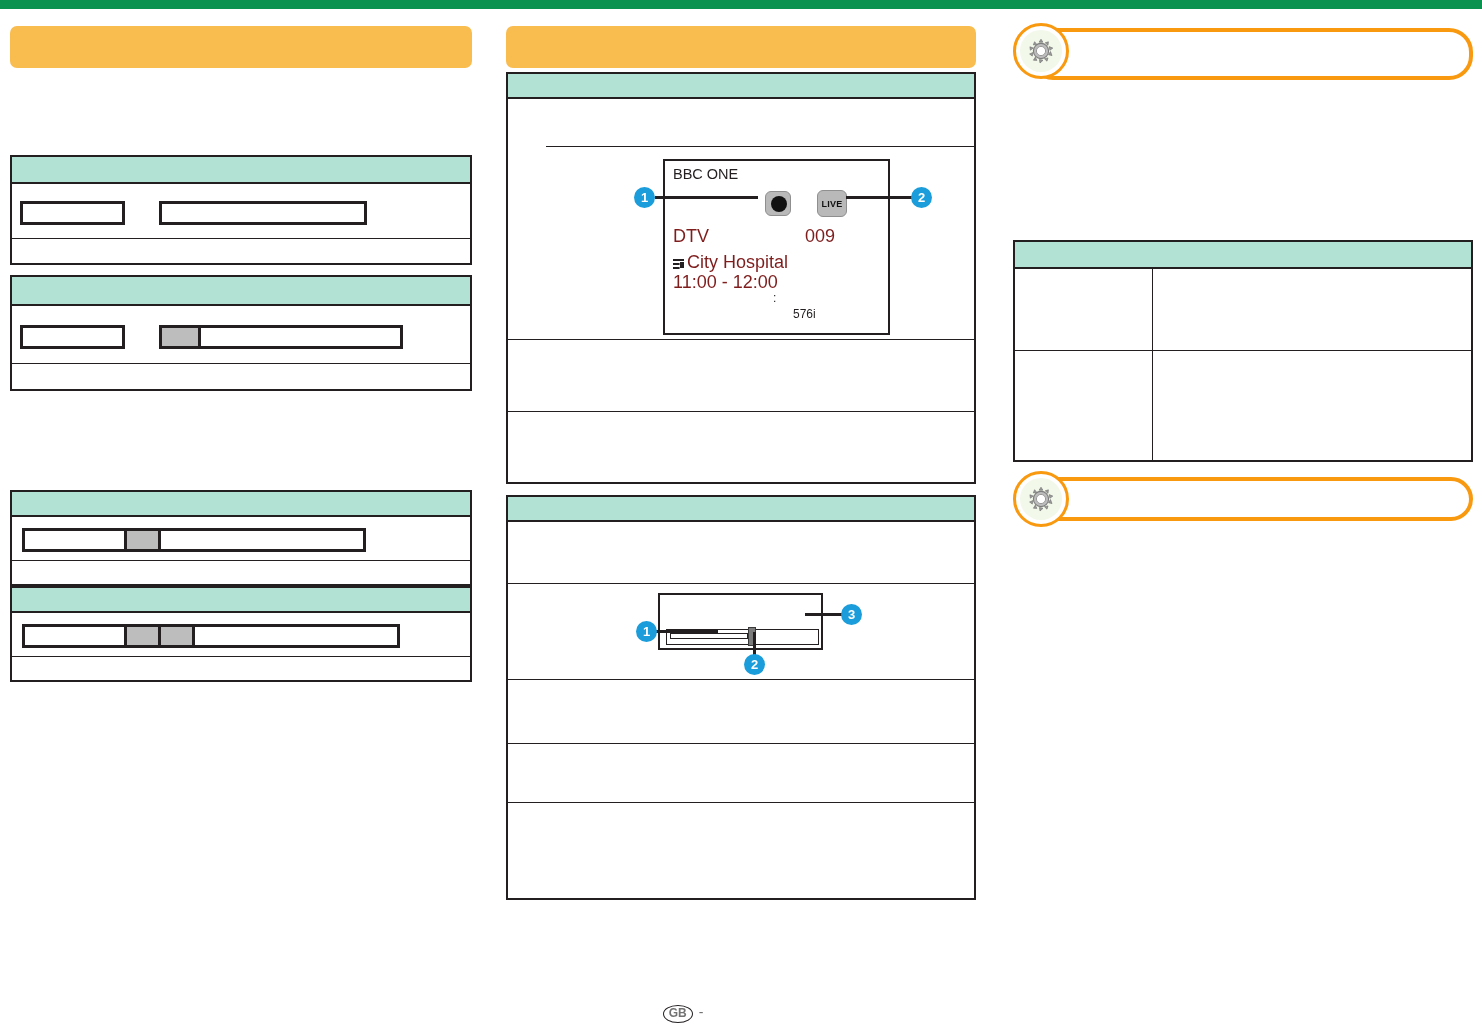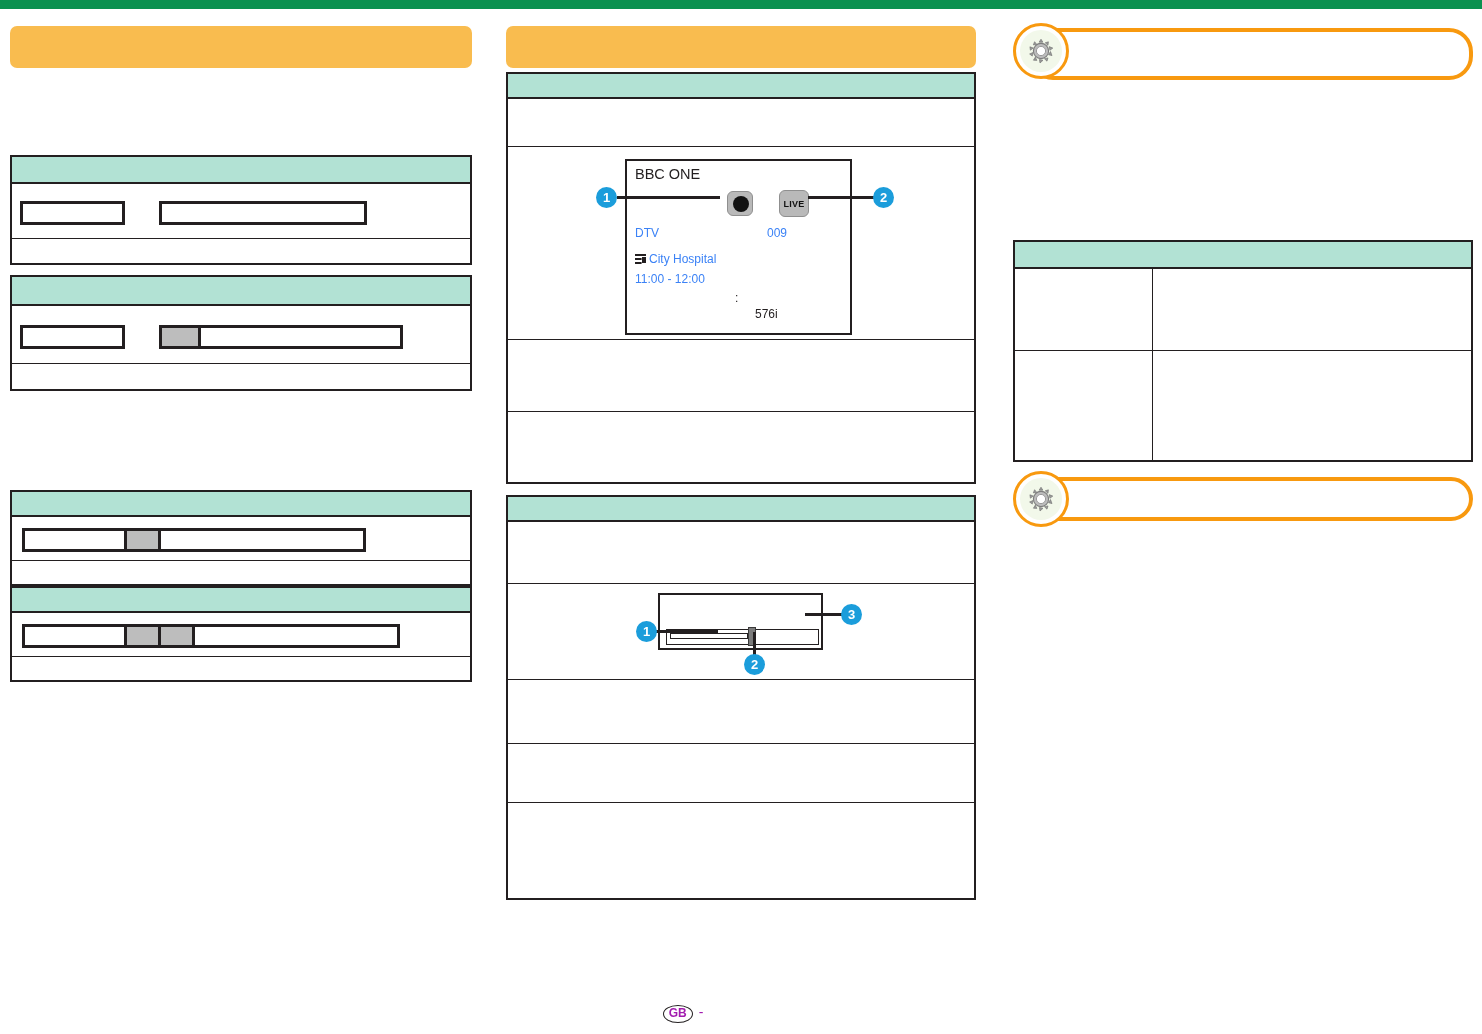--- a/index.html
+++ b/index.html
@@ -149,22 +149,22 @@
     background: #ffffff;
     box-sizing: border-box;
   }
   .osd-title {
     position: absolute;
     font-size: 14.5px;
     color: #231f20;
   }
   .osd-line {
     position: absolute;
-    font-size: 12px;
-    color: #3b82f6;
+    font-size: 18px;
+    color: #7f1d1d;
     white-space: nowrap;
   }
   .osd-small {
     position: absolute;
     font-size: 12px;
     color: #231f20;
   }
   .badge-rec {
     position: absolute;
     width: 26px;
@@ -272,21 +272,21 @@
   }
 
   
   .footer {
     position: absolute;
     left: 0;
     top: 1004px;
     width: 1366px;
     text-align: center;
     font-size: 14px;
-    color: #a21caf;
+    color: #737373;
   }
   .gb-oval {
     display: inline-block;
     border: 1.6px solid #231f20;
     border-radius: 50%;
     padding: 1px 5px;
     font-size: 12px;
     font-weight: bold;
     line-height: 1.15;
   }
@@ -363,21 +363,21 @@
   </div>
 
   <div class="section-bar" style="left:506px; top:26px; width:470px; height:42px;"></div>
 
   <div class="tbl" style="left:506px; top:72px; width:470px; height:412px;">
 
     <div class="row hdr" style="height:24px;"></div>
 
     <div class="row cell" style="height:48px;"></div>
 
-    <div class="row" style="height:193px;">
+    <div class="row" style="height:193px;margin-left:38px;">
 
       <div class="osd" style="left:117px; top:12px; width:227px; height:176px;">
         <div class="osd-title" style="left:8px; top:5px;">BBC ONE</div>
 
         <div class="badge-rec" style="left:100px; top:30px;">
           <div class="dot"></div>
         </div>
 
         <div class="badge-live" style="left:152px; top:29px;">LIVE</div>
 

